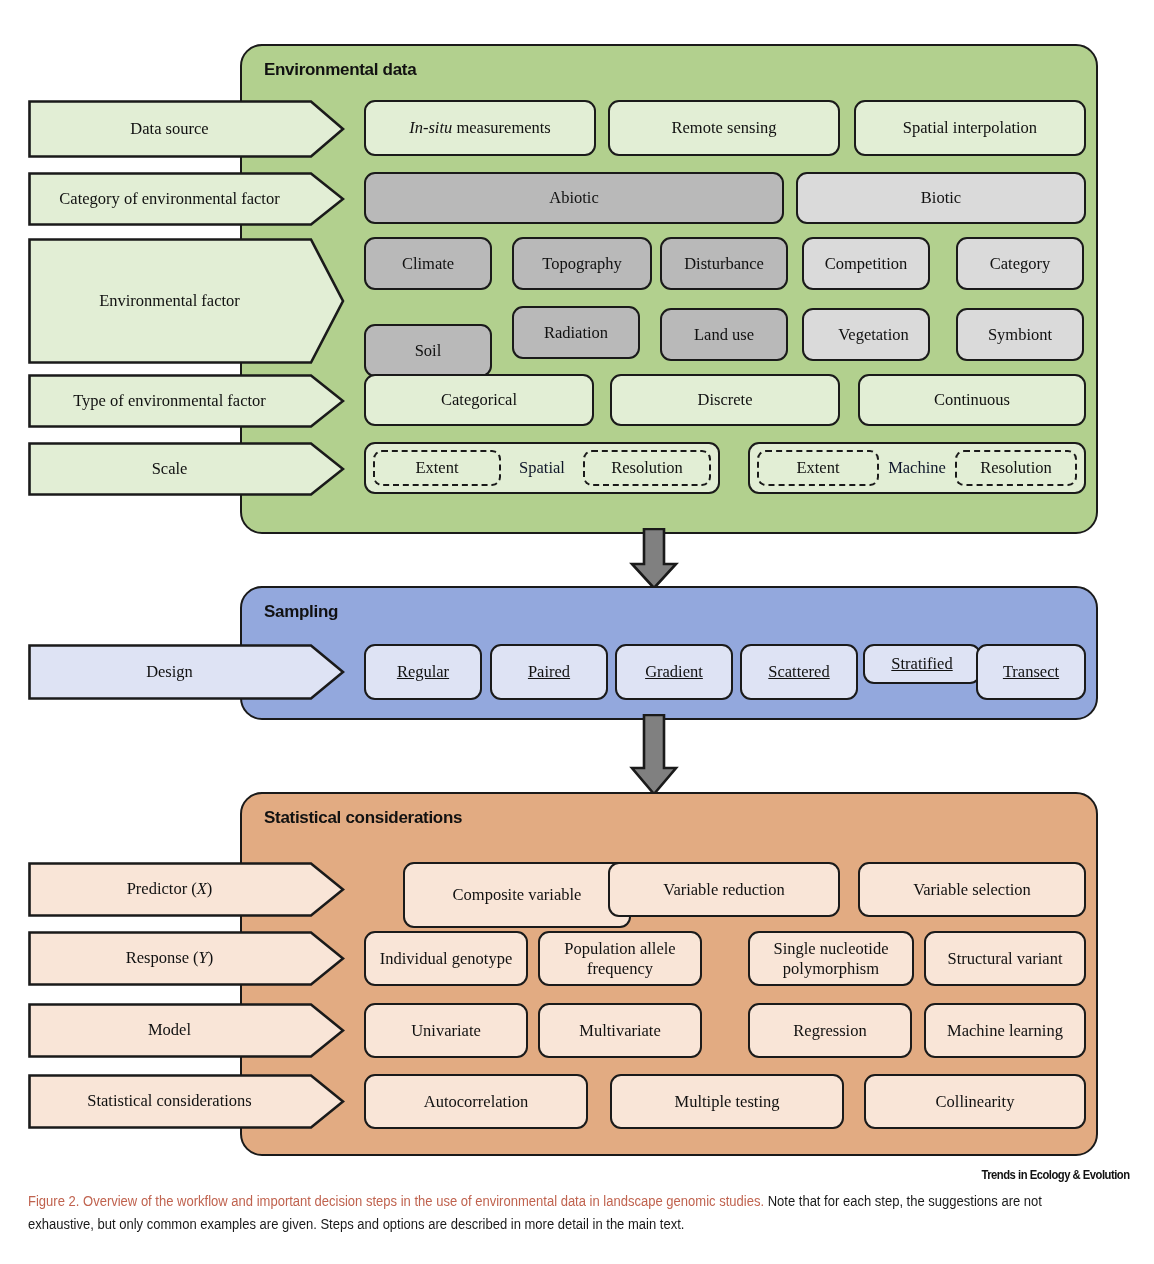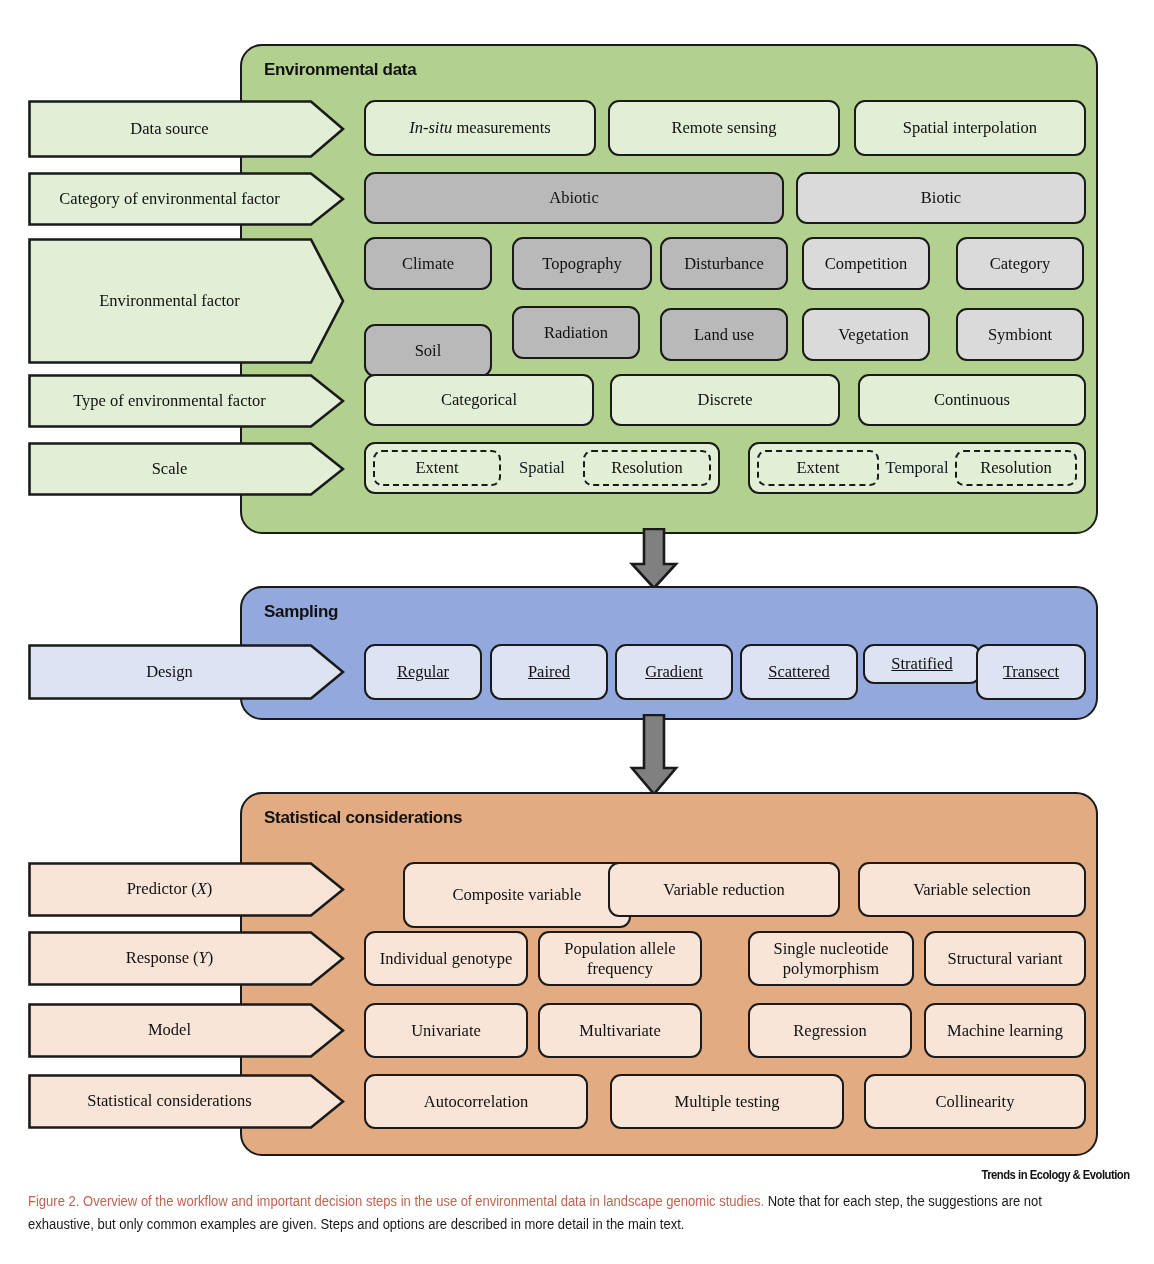--- a/index.html
+++ b/index.html
@@ -234,21 +234,21 @@
 <div class="obox green-light" style="left:858px; top:374px; width:228px; height:52px;">Continuous</div>
 
 <div class="scale-group" style="left:364px; top:442px; width:356px; height:52px;">
   <span class="dashed-box" style="width:128px;">Extent</span>
   <span class="scale-mid">Spatial</span>
   <span class="dashed-box" style="width:128px;">Resolution</span>
 </div>
 
 <div class="scale-group" style="left:748px; top:442px; width:338px; height:52px;">
   <span class="dashed-box" style="width:122px;">Extent</span>
-  <span class="scale-mid">Temporal</span>
+  <span class="scale-mid">Machine</span>
   <span class="dashed-box" style="width:122px;">Resolution</span>
 </div>
 
 <div class="connector" id="conn-1">
   <svg viewBox="0 0 50 62" preserveAspectRatio="none">
     <polygon points="15,1 35,1 35,36 47,36 25,60 3,36 15,36" fill="#808080" stroke="#1a1a1a" stroke-width="2.6" stroke-linejoin="miter"></polygon>
   </svg>
 </div>
 
 <div class="panel" id="panel-samp">

